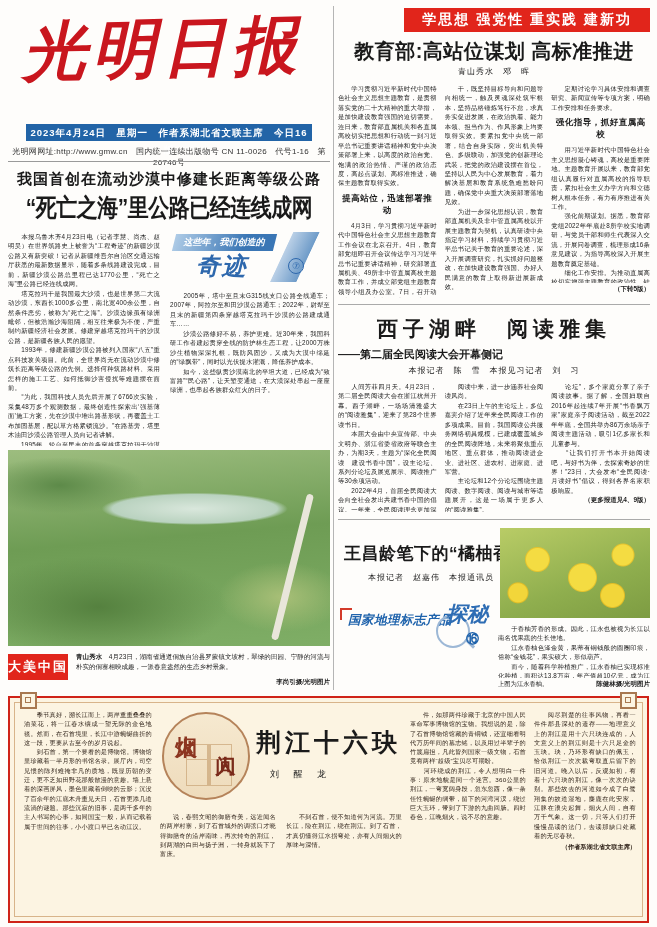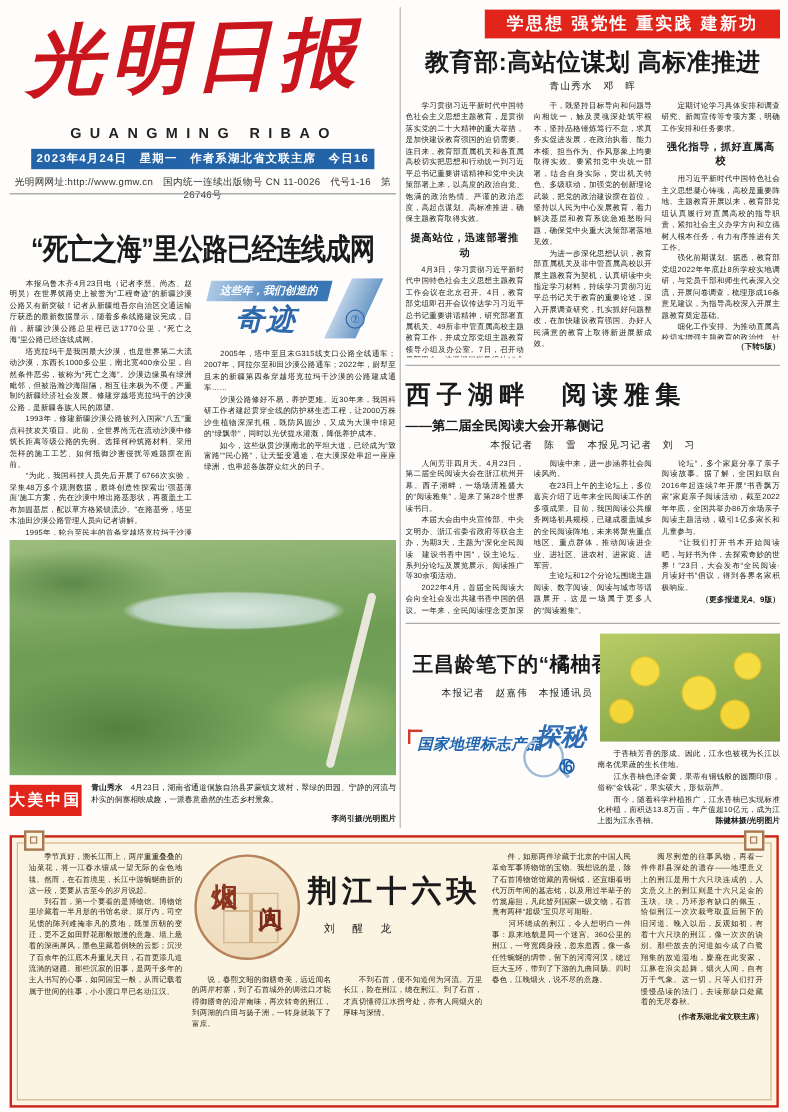--- a/index.html
+++ b/index.html
@@ -53,21 +53,21 @@
   .edu-banner{background:#e1251b;color:#fff;font-weight:bold;font-size:14px;
       padding:3px 18px;letter-spacing:2px;display:inline-block;}
   .edu-headline{font-size:20px;font-weight:900;text-align:center;letter-spacing:.5px;}
   .byline{font-size:8px;color:#222;text-align:center;letter-spacing:1px;}
   .col3wrap{display:flex;gap:8px;}
   .col3wrap > div{flex:1;}
   .subhead{font-size:8.5px;font-weight:bold;text-align:center;margin:5px 0 4px;letter-spacing:.5px;}
   .jump{font-size:6.5px;font-weight:bold;text-align:right;margin-top:2px;}
   .sect{border-top:1px solid #aaa;}
 
-  .read-headline{font-size:21px;font-weight:bold;text-align:left;letter-spacing:5px;}
+  .read-headline{font-size:21px;font-weight:bold;text-align:center;letter-spacing:5px;}
   .read-sub{font-size:11px;font-weight:bold;text-align:left;}
 
   .pom-headline{font-size:17px;font-weight:900;letter-spacing:.5px;}
   .photo-pomelo{background:
       radial-gradient(circle at 25% 35%,#f4dc42 0 11px,#e4c32d 12px,rgba(0,0,0,0) 13px),
       radial-gradient(circle at 55% 55%,#f4dc42 0 13px,#e4c32d 14px,rgba(0,0,0,0) 15px),
       radial-gradient(circle at 82% 30%,#f4dc42 0 10px,#e4c32d 11px,rgba(0,0,0,0) 12px),
       radial-gradient(circle at 75% 75%,#f2d63a 0 11px,#e0bd27 12px,rgba(0,0,0,0) 13px),
       radial-gradient(circle at 12% 72%,#f2d63a 0 9px,#e0bd27 10px,rgba(0,0,0,0) 11px),
       linear-gradient(160deg,#b9cc66,#8fae4e 60%,#7d9c42);}
@@ -101,27 +101,27 @@
   .essay-title{font-size:25px;font-weight:900;letter-spacing:4px;font-family:"Liberation Serif",serif;}
   .essay-author{font-size:9px;letter-spacing:6px;color:#222;}
   .footnote{font-size:6.2px;font-weight:bold;text-align:right;color:#2a1d14;margin-top:3px;}
 </style>
 </head>
 <body>
 
 <div class="page">
 
   <div class="abs mast-title" style="left:22px;top:16px;width:300px;">光明日报</div>
-  <div class="abs mast-roman" style="left:20px;top:104px;width:300px;">GUANGMING RIBAO</div>
   <div class="abs date-bar" style="left:26px;top:124px;width:286px;height:17px;">2023年4月24日　星期一　作者系湖北省文联主席　今日16版</div>
   <div class="abs pub-info" style="left:8px;top:146px;width:322px;">光明网网址:http://www.gmw.cn　国内统一连续出版物号 CN 11-0026　代号1-16　第26746号</div>
   <div class="abs rule" style="left:8px;top:161px;width:322px;"></div>
 
   <div class="abs" style="left:333px;top:6px;width:1px;height:684px;background:#b5b5b5;"></div>
 
+  <div class="abs lead-kicker" style="left:10px;top:170px;width:318px;">我国首创在流动沙漠中修建长距离等级公路</div>
   <div class="abs lead-headline" style="left:8px;top:191px;width:322px;">“死亡之海”里公路已经连线成网</div>
 
   <div class="abs txt body-sm" style="left:8px;top:232px;width:152px;height:214px;">　　本报乌鲁木齐4月23日电（记者李慧、尚杰、赵明昊）在世界筑路史上被誉为“工程奇迹”的新疆沙漠公路又有新突破！记者从新疆维吾尔自治区交通运输厅获悉的最新数据显示，随着多条线路建设完成，目前，新疆沙漠公路总里程已达1770公里，“死亡之海”里公路已经连线成网。
 　　塔克拉玛干是我国最大沙漠，也是世界第二大流动沙漠，东西长1000多公里，南北宽400余公里，自然条件恶劣，被称为“死亡之海”。沙漠边缘虽有绿洲毗邻，但被浩瀚沙海阻隔，相互往来极为不便，严重制约新疆经济社会发展。修建穿越塔克拉玛干的沙漠公路，是新疆各族人民的愿望。
 　　1993年，修建新疆沙漠公路被列入国家“八五”重点科技攻关项目。此前，全世界尚无在流动沙漠中修筑长距离等级公路的先例。选择何种筑路材料、采用怎样的施工工艺、如何抵御沙害侵扰等难题摆在面前。
 　　“为此，我国科技人员先后开展了6766次实验，采集48万多个观测数据，最终创造性探索出‘强基薄面’施工方案，先在沙漠中堆出路基形状，再覆盖土工布加固基层，配以草方格紧锁流沙。”在路基旁，塔里木油田沙漠公路管理人员向记者讲解。
 　　1995年，轮台至民丰的首条穿越塔克拉玛干沙漠公路通车，引起世界瞩目。我国成为首个在流动沙漠中修建长距离等级公路的国家。此后，沙漠筑路奇迹不断续写：</div>
 
   <div class="abs" style="left:170px;top:232px;width:160px;height:214px;">
     <div class="ribbon">

